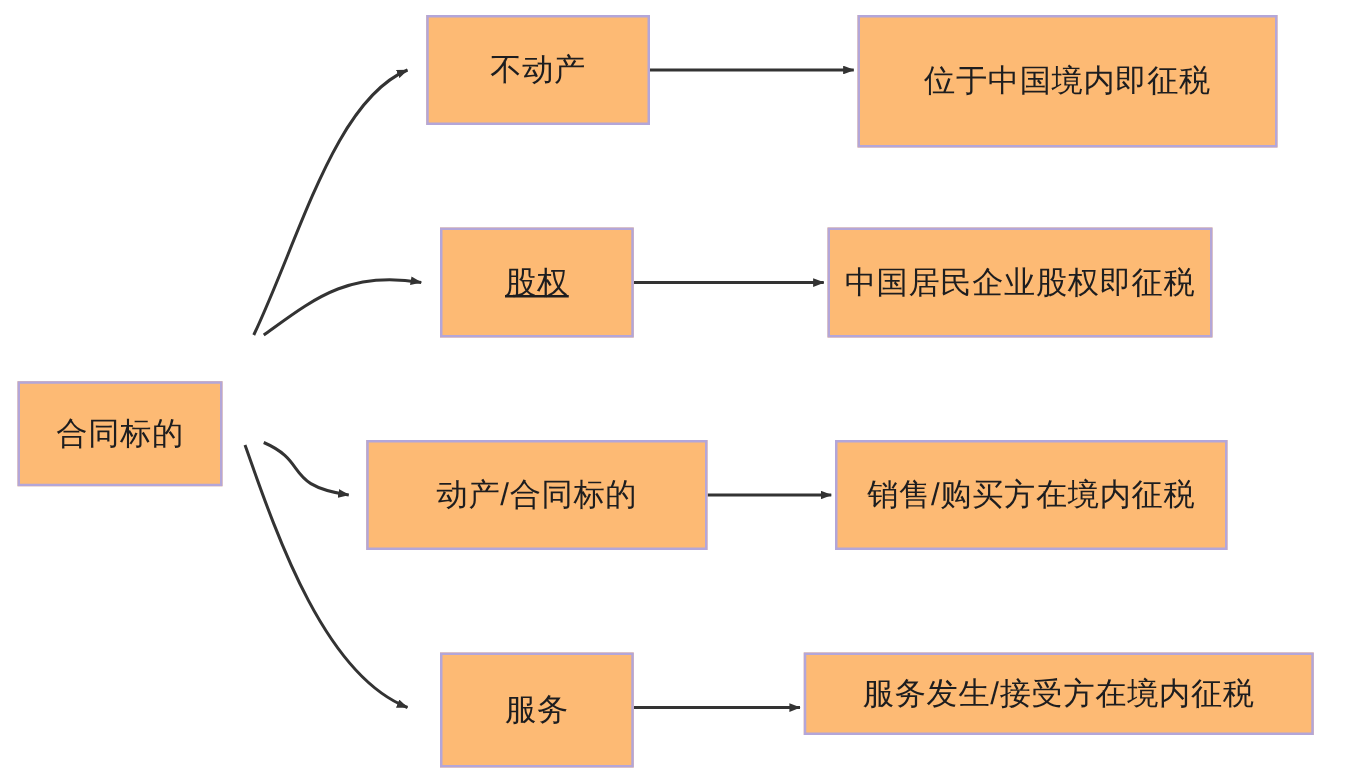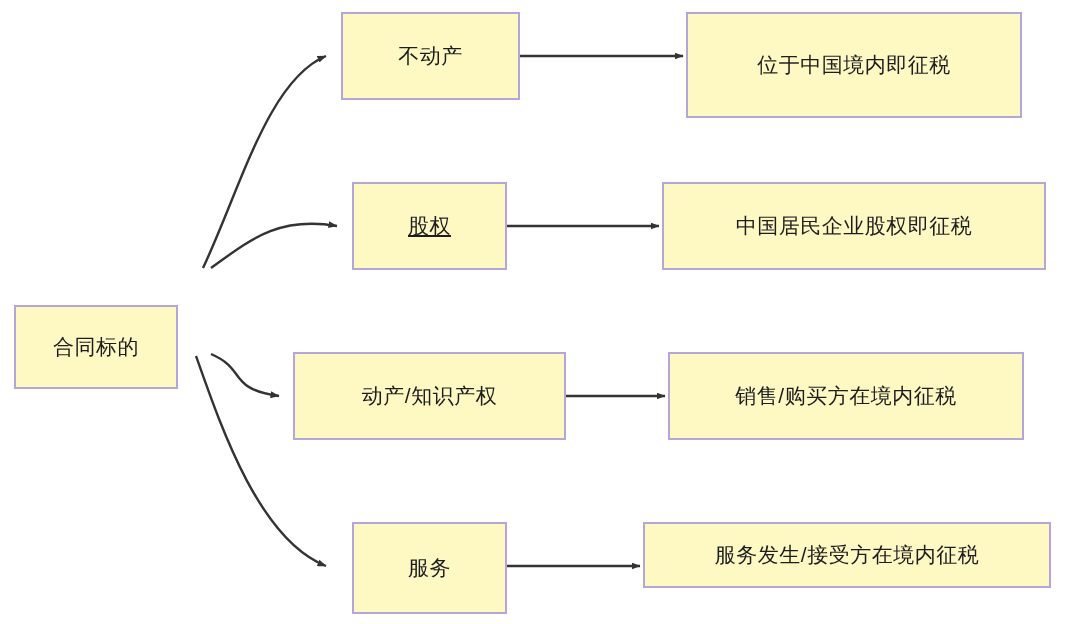--- a/index.html
+++ b/index.html
@@ -21,27 +21,27 @@
     position: absolute;
     left: 0;
     top: 0;
     width: 1080px;
     height: 624px;
     pointer-events: none;
   }
   .node {
     position: absolute;
     box-sizing: border-box;
-    background: #fef9c3;
+    background: #fdba74;
     border: 2px solid #b3a6d9;
     display: flex;
     align-items: center;
     justify-content: center;
     color: #1d1d1f;
-    font-size: 21px;
+    font-size: 25px;
     line-height: 1.2;
     letter-spacing: 0.5px;
     white-space: nowrap;
   }
   .node-label {
     display: block;
   }
 </style>
 </head>
 <body>
@@ -79,28 +79,28 @@
   <div class="node" style="left:341px; top:12px; width:179px; height:88px;">
     <span class="node-label">不动产</span>
   </div>
   <div class="node" style="left:686px; top:12px; width:336px; height:106px;">
     <span class="node-label">位于中国境内即征税</span>
   </div>
 
   <div class="node" style="left:352px; top:182px; width:155px; height:88px;text-decoration:underline;">
     <span class="node-label">股权</span>
   </div>
-  <div class="node" style="left:662px; top:182px; width:384px; height:88px;">
+  <div class="node" style="left:662px; top:182px; width:308px; height:88px;">
     <span class="node-label">中国居民企业股权即征税</span>
   </div>
 
   <div class="node" style="left:293px; top:352px; width:273px; height:88px;">
-    <span class="node-label">动产/知识产权</span>
+    <span class="node-label">动产/合同标的</span>
   </div>
-  <div class="node" style="left:668px; top:352px; width:356px; height:88px;justify-content:center;">
+  <div class="node" style="left:668px; top:352px; width:314px; height:88px;justify-content:center;">
     <span class="node-label">销售/购买方在境内征税</span>
   </div>
 
   <div class="node" style="left:352px; top:522px; width:155px; height:92px;">
     <span class="node-label">服务</span>
   </div>
   <div class="node" style="left:643px; top:522px; width:408px; height:66px;text-align:center;">
     <span class="node-label">服务发生/接受方在境内征税</span>
   </div>
 

